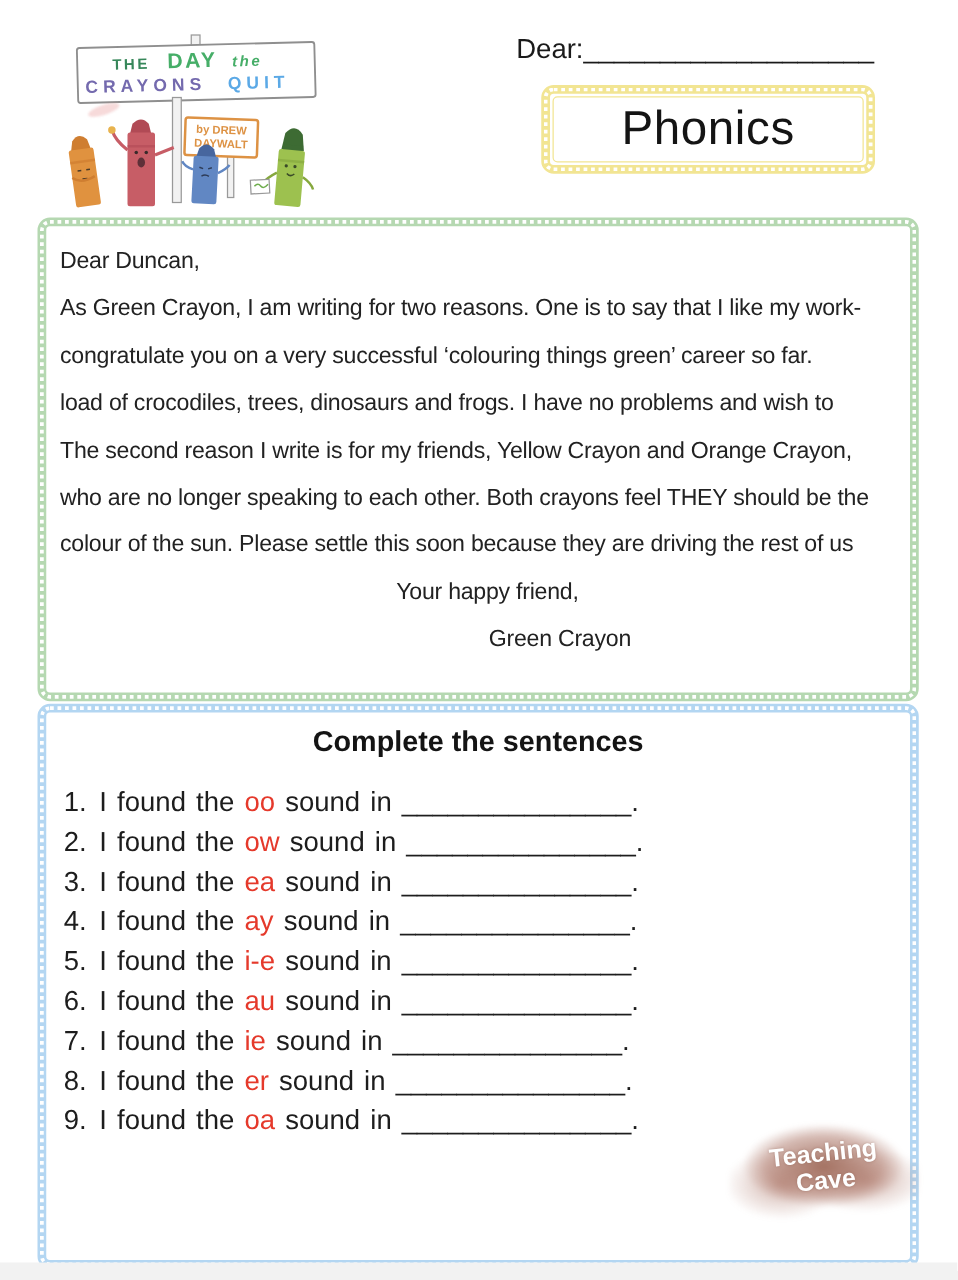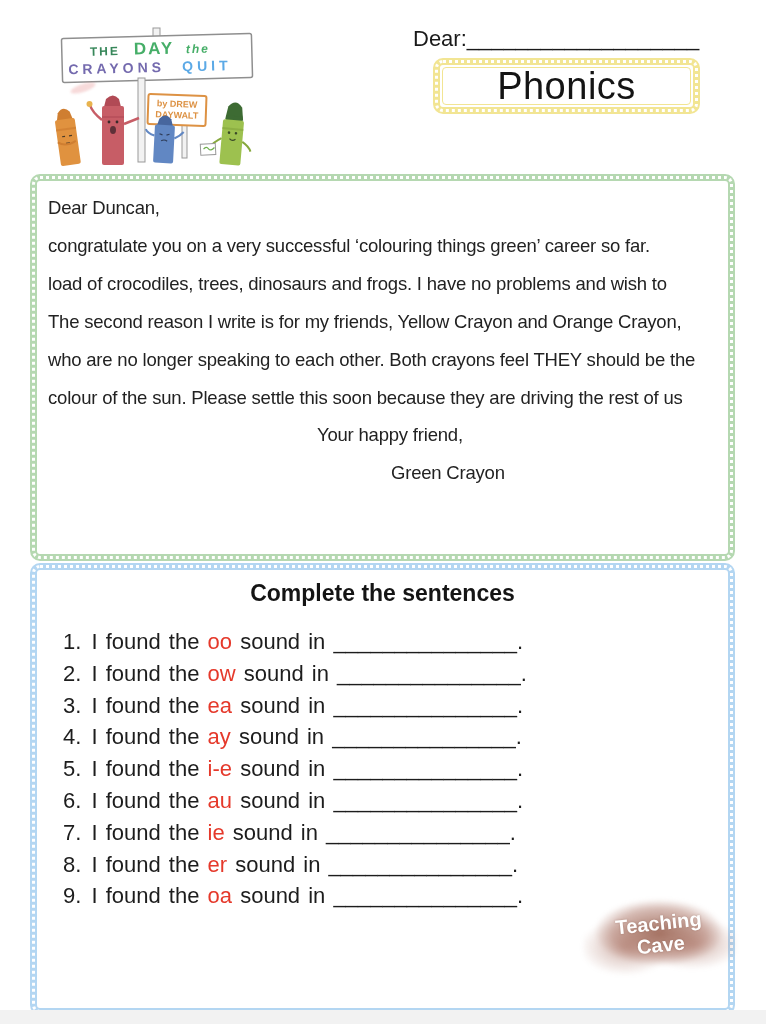--- a/index.html
+++ b/index.html
@@ -31,21 +31,21 @@
   .dotbox::before {
     content:""; position:absolute; inset:-5px;
     border:3px dotted #ffffff; border-radius:8px; pointer-events:none;
   }
   .yellow { border:7px solid var(--yellow-border,#f2e593); }
   .green  { border:7px solid var(--green-border,#b5d8b1); }
   .blue   { border:7px solid var(--blue-border,#b3d6f2); }
 
   
   .phonics-box {
-    left:433px; top:58px; width:267px; height:56px;
+    left:433px; top:68px; width:267px; height:71px;
     display:flex; align-items:center; justify-content:center;
   }
   .phonics-box::after {
     content:""; position:absolute; inset:2px;
     border:1px solid var(--yellow-border,#f2e593); border-radius:4px; pointer-events:none;
   }
   .phonics-title { font-size:38px; color:#141414; letter-spacing:.5px; }
 
   
   .letter-box { left:30px; top:174px; width:705px; height:387px; padding:8px 8px 0 11px; }
@@ -55,21 +55,21 @@
   }
   .closing-1 { margin-left:269px; }
   .closing-2 { margin-left:343px; }
 
   
   .exercise-box { left:30px; top:563px; width:705px; height:452px; }
   .exercise-title {
     margin:8px 0 0 0; text-align:center;
     font-size:23px; font-weight:bold; color:#141414; line-height:30px;
   }
-  .sentence-list { margin-top:18px; padding-left:26px; }
+  .sentence-list { margin-top:18px; padding-left:14px; }
   .sentence {
     font-size:22px; line-height:31.8px; height:31.8px;
     white-space:nowrap; word-spacing:2px; color:#1d1d1d;
   }
   .sentence .num { margin-right:2px; }
   .sentence .sound { color:var(--sound-red,#e5392b); }
   .sentence .blank { letter-spacing:0; }
 
   
   .watermark { position:absolute; left:552px; top:330px; width:140px; height:74px; }
@@ -179,20 +179,21 @@
 
   <div class="name-row"><span class="name-label">Dear:</span><span class="name-blank">___________________</span></div>
 
   <div class="phonics-box dotbox yellow">
     <span class="phonics-title">Phonics</span>
   </div>
 
   <section class="letter-box dotbox green">
     <div class="letter-body">
         <div class="letter-line">Dear Duncan,</div>
+        <div class="letter-line">As Green Crayon, I am writing for two reasons. One is to say that I like my work-</div>
         <div class="letter-line">congratulate you on a very successful ‘colouring things green’ career so far.</div>
         <div class="letter-line">load of crocodiles, trees, dinosaurs and frogs. I have no problems and wish to</div>
         <div class="letter-line">The second reason I write is for my friends, Yellow Crayon and Orange Crayon,</div>
         <div class="letter-line">who are no longer speaking to each other. Both crayons feel THEY should be the</div>
         <div class="letter-line">colour of the sun. Please settle this soon because they are driving the rest of us</div>
       </div>
     <div class="letter-closing closing-1">Your happy friend,</div>
     <div class="letter-closing closing-2">Green Crayon</div>
   </section>
 

